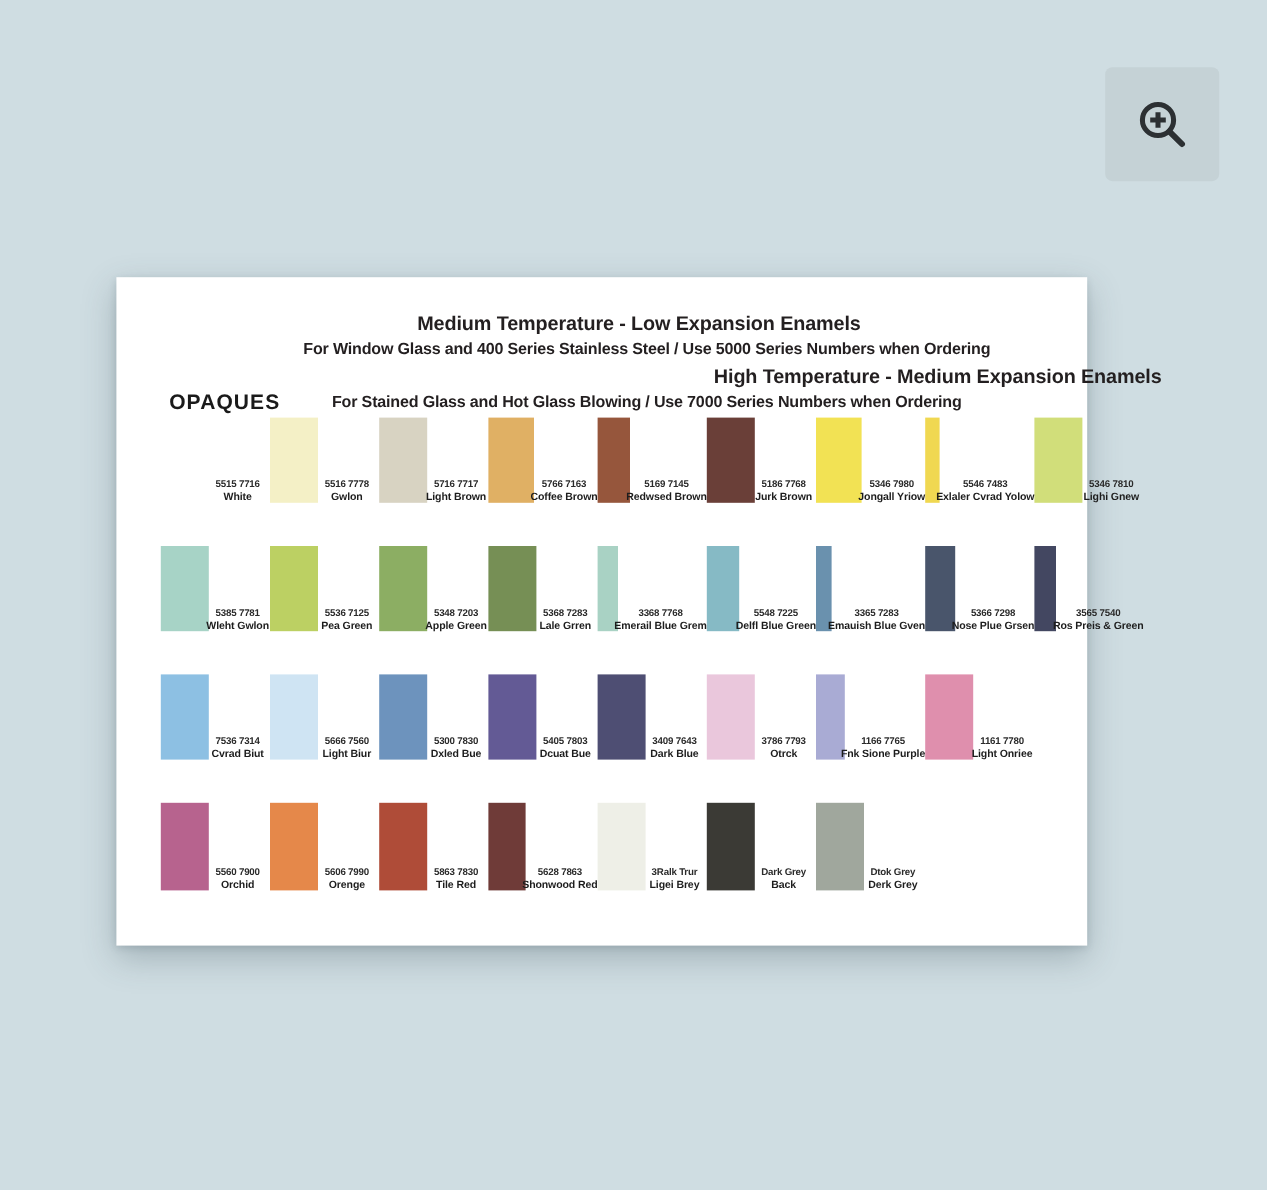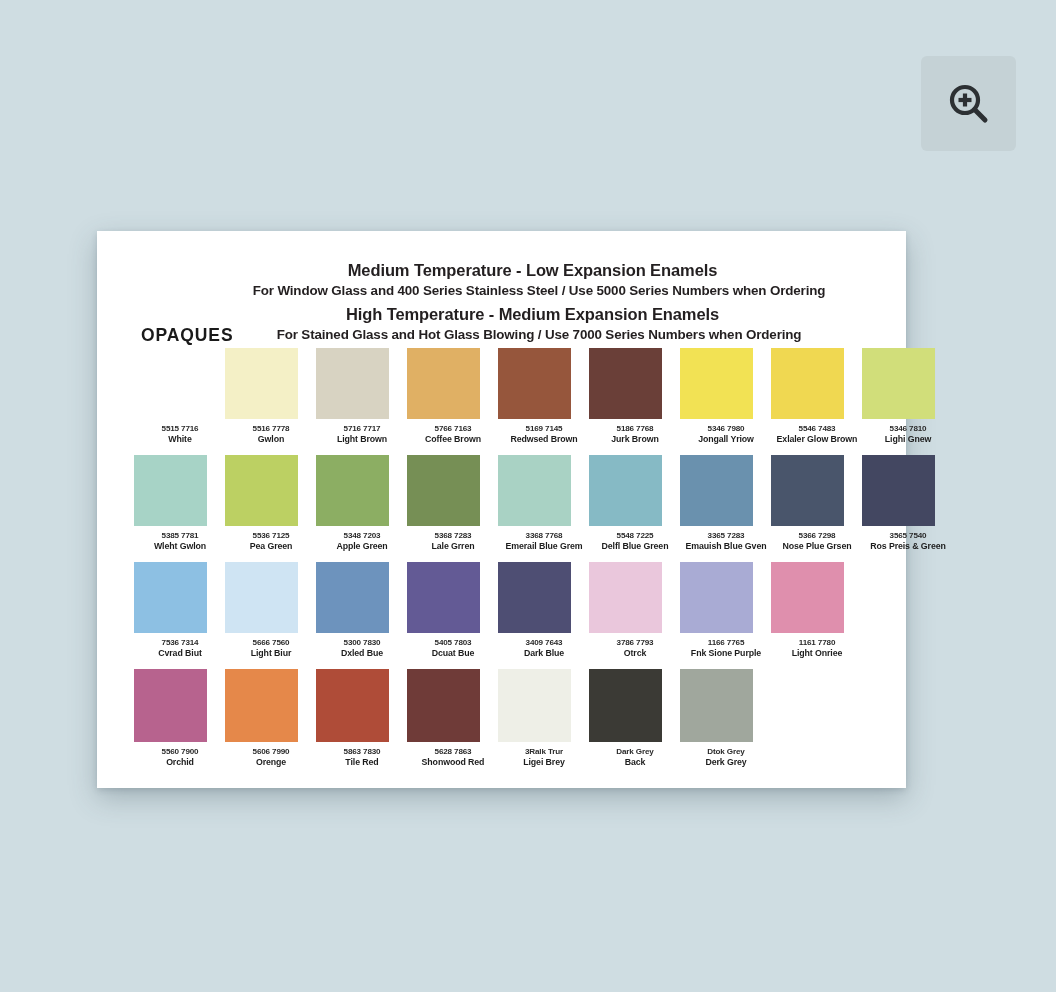--- a/index.html
+++ b/index.html
@@ -61,21 +61,21 @@
     white-space: nowrap;
   }
   .hdr-sub {
     font-size: 13.4px;
     font-weight: bold;
     letter-spacing: -0.15px;
     line-height: 1.35;
     white-space: nowrap;
     padding-left: 13px;
   }
-  .hdr-title.second { margin-top: 4px; }
+  .hdr-title.second { margin-top: 4px; text-align: right; }
 
   #opaques-label {
     position: absolute;
     left: 44px;
     top: 94px;
     font-size: 17.5px;
     font-weight: bold;
     letter-spacing: 0.9px;
     color: #1a1a1a;
   }
@@ -89,22 +89,22 @@
   }
   .swatch-row {
     display: flex;
     align-items: flex-start;
     height: 107px;
   }
   .swatch-cell {
     width: 91px;
     margin-right: 0px;
     display: flex;
-    flex-direction: column;
-    align-items: flex-start;
+    flex-direction: row;
+    align-items: flex-end;
   }
   .swatch-chip {
     width: 73px;
     height: 71px;
     background: #ffffff;
   }
   .swatch-chip.empty { background: transparent; }
   .swatch-text {
     margin-top: 5px;
     text-align: center;
@@ -204,21 +204,21 @@
           <div class="swatch-chip" style="background: rgb(242, 226, 84);"></div>
           <div class="swatch-text">
             <div class="swatch-code">5346 7980</div>
             <div class="swatch-name">Jongall Yriow</div>
           </div>
         </div>
         <div class="swatch-cell">
           <div class="swatch-chip" style="background: rgb(240, 216, 81);"></div>
           <div class="swatch-text">
             <div class="swatch-code">5546 7483</div>
-            <div class="swatch-name">Exlaler Glow Brown</div>
+            <div class="swatch-name">Exlaler Cvrad Yolow</div>
           </div>
         </div>
         <div class="swatch-cell">
           <div class="swatch-chip" style="background: rgb(209, 222, 122);"></div>
           <div class="swatch-text">
             <div class="swatch-code">5346 7810</div>
             <div class="swatch-name">Lighi Gnew</div>
           </div>
         </div>
       </div>

